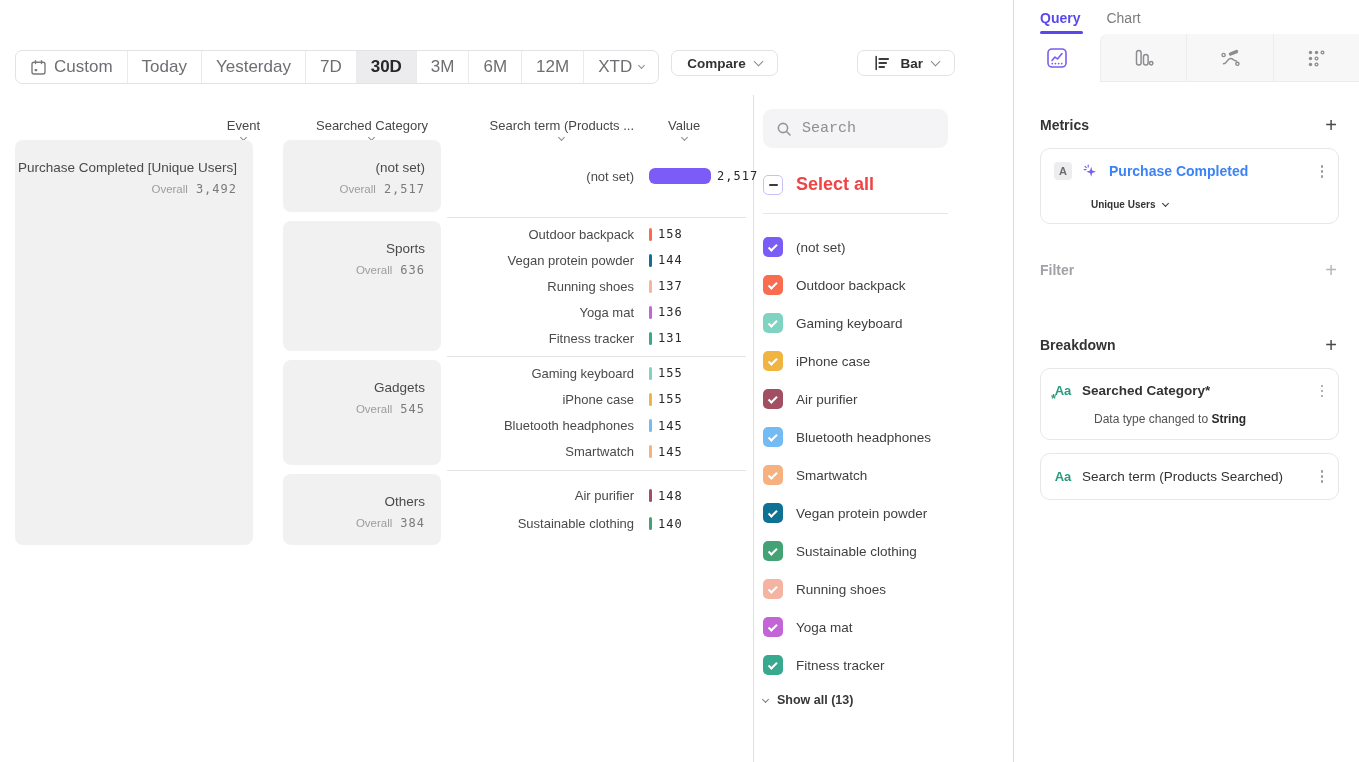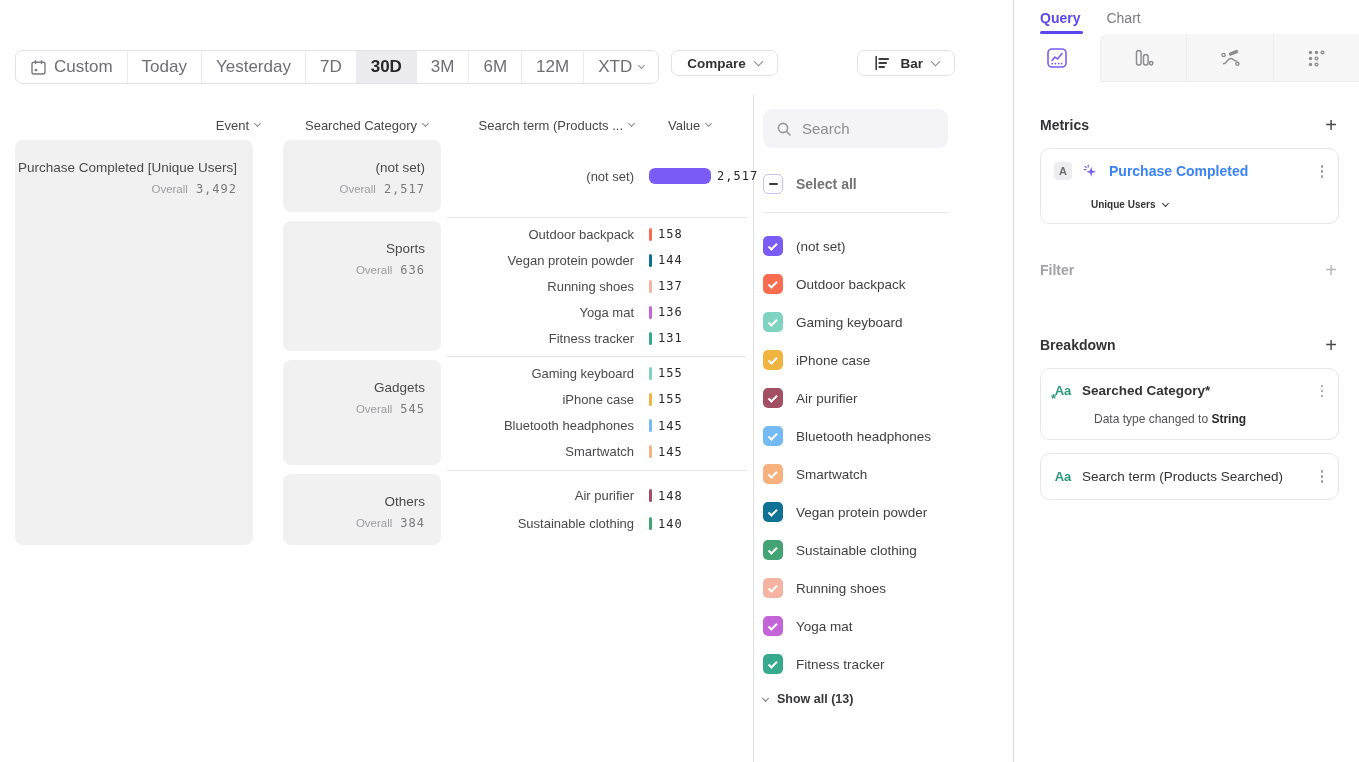--- a/index.html
+++ b/index.html
@@ -21,21 +21,21 @@
   .seg-btn:last-child { border-right:none; }
   .seg-btn.active { background:#ececee; color:#28282a; font-weight:bold; }
   .btn { height:26px; display:flex; align-items:center; gap:9px; border:1px solid #e3e3e5;
     border-radius:7px; padding:0 15px; cursor:pointer; background:#fff; }
   .compare-btn { margin-left:12px; font-size:13.5px; color:#333336; font-weight:bold; }
   .chart-type-btn { margin-left:auto; font-size:13.5px; color:#2f2f31; font-weight:bold; }
 
   .content-row { flex:1; display:flex; min-height:0; }
   .chart-area { flex:1; position:relative; }
   .col-head { position:absolute; top:23px; display:flex; align-items:center; gap:6px;
-    font-size:13px; color:#48484a; cursor:pointer; white-space:nowrap; }
+    font-size:13px; color:#48484a; cursor:pointer; white-space:nowrap;flex-direction:column; }
   .h-event { right:493px; } .h-cat { right:325px; } .h-term { right:119px; } .h-value { left:668px; }
 
   .tbody { position:absolute; top:45px; left:0; right:0; }
   .event-cell { position:absolute; left:15px; top:0; width:238px; height:405px;
     background:#f1f1f2; border-radius:8px; padding:20px 16px 0 0; text-align:right; cursor:pointer; }
   .cell-name { font-size:13.5px; color:#4a4a4c; }
   .overall { margin-top:7px; display:flex; justify-content:flex-end; align-items:baseline; gap:8px; }
   .ov-lbl { font-size:11.5px; color:#9d9da1; }
   .ov-val { font-size:12px; color:#7b7b7e; }
   .groups { position:relative; margin-left:283px; margin-right:7px; }
@@ -48,27 +48,27 @@
   .bar { width:3px; height:13px; border-radius:1.5px; margin-left:15px; flex:none; }
   .bar.big { width:62px; height:16px; border-radius:6px; }
   .val { margin-left:6px; font-size:12px; color:#28282a; }
   .gdiv { position:absolute; left:164px; right:0; height:1px; background:#e4e4e6; }
 
   
   .legend-panel { width:260px; flex:none; border-left:1px solid #e0e0e2; padding:14px 0 0 9px; }
   .search-box { width:185px; height:39px; background:#f4f4f6; border-radius:9px;
     display:flex; align-items:center; gap:10px; padding-left:13px; }
   .search-box input { border:none; outline:none; background:transparent; width:140px;
-    font-size:15px; color:#3f3f41; font-family:Liberation Sans, sans-serif; }
+    font-size:15px; color:#3f3f41; font-family:Liberation Mono, monospace; }
   .search-box input::placeholder { color:#8e8e93; }
   .select-all { margin-top:26px; display:flex; align-items:center; gap:13px; cursor:pointer; }
   .sa-box { width:20px; height:20px; border:1.5px solid #c7c2f5; border-radius:5px;
     display:flex; align-items:center; justify-content:center; background:#fff; }
   .dash { width:9px; height:2px; background:#3c3c3e; border-radius:1px; }
-  .sa-label { font-size:14px; font-weight:bold; color:#737373; }
+  .sa-label { font-size:18px; font-weight:bold; color:#ef4444; }
   .ldiv { margin-top:18px; width:185px; height:1px; background:#e7e7e9; }
   .list-label { margin-top:17px; width:162px; font-size:12.5px; color:#8e8e93; line-height:1.45; }
   .legend-list { margin-top:14px; }
   .litem { height:38px; display:flex; align-items:center; gap:13px; cursor:pointer; }
   .cbox { width:20px; height:20px; border-radius:5px; flex:none;
     display:flex; align-items:center; justify-content:center; }
   .cbox.dots { background-image:radial-gradient(rgba(255,255,255,.5) 1px, transparent 1.2px);
     background-size:4px 4px; }
   .check { width:9px; height:5px; border-left:2px solid #fff; border-bottom:2px solid #fff;
     transform:rotate(-45deg) translate(0,-1px); }

